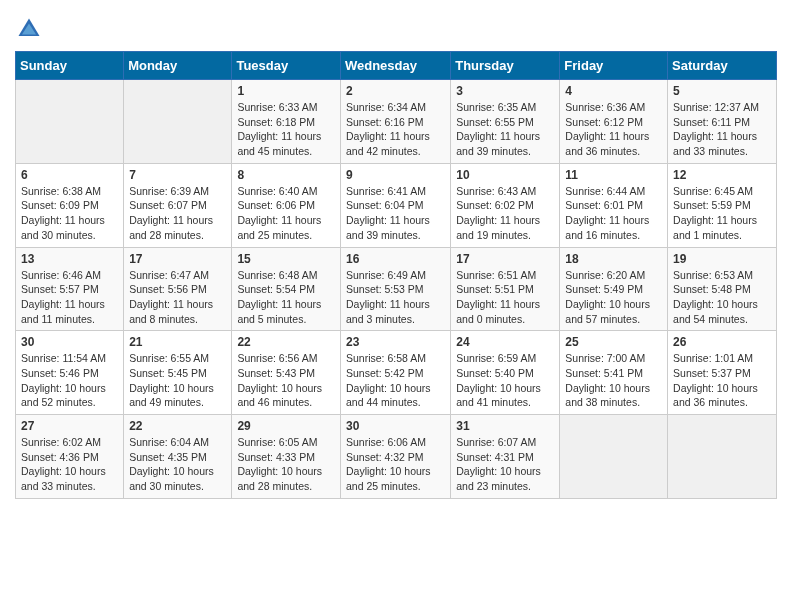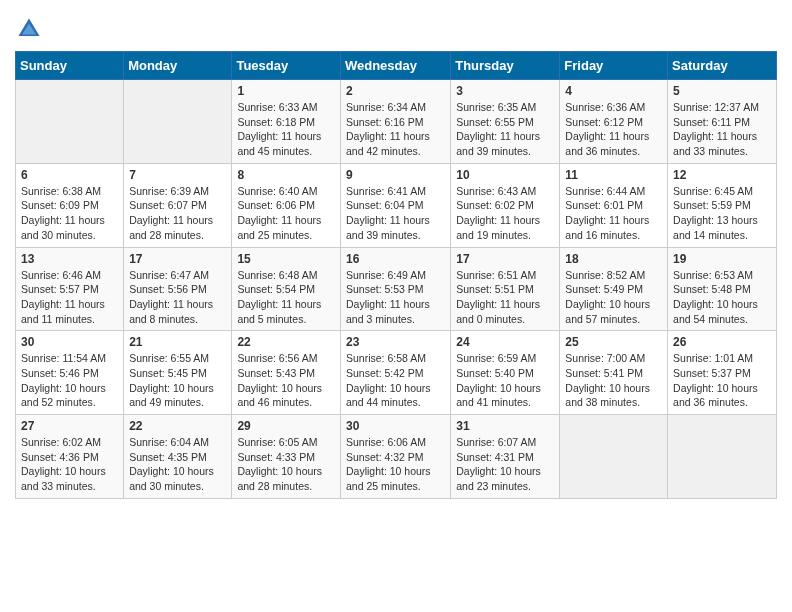--- a/index.html
+++ b/index.html
@@ -176,21 +176,21 @@
           <td>
             <span class="day-number">10</span>
             <div class="day-info"><span>Sunrise: 6:43 AM</span><br><span>Sunset: 6:02 PM</span><br><span>Daylight: 11 hours and 19 minutes.</span></div>
           </td>
           <td>
             <span class="day-number">11</span>
             <div class="day-info"><span>Sunrise: 6:44 AM</span><br><span>Sunset: 6:01 PM</span><br><span>Daylight: 11 hours and 16 minutes.</span></div>
           </td>
           <td>
             <span class="day-number">12</span>
-            <div class="day-info"><span>Sunrise: 6:45 AM</span><br><span>Sunset: 5:59 PM</span><br><span>Daylight: 13 hours and 14 minutes.</span></div>
+            <div class="day-info"><span>Sunrise: 6:45 AM</span><br><span>Sunset: 5:59 PM</span><br><span>Daylight: 11 hours and 1 minutes.</span></div>
           </td>
         </tr>
         <tr>
           <td>
             <span class="day-number">13</span>
             <div class="day-info"><span>Sunrise: 6:46 AM</span><br><span>Sunset: 5:57 PM</span><br><span>Daylight: 11 hours and 11 minutes.</span></div>
           </td>
           <td>
             <span class="day-number">17</span>
             <div class="day-info"><span>Sunrise: 6:47 AM</span><br><span>Sunset: 5:56 PM</span><br><span>Daylight: 11 hours and 8 minutes.</span></div>
@@ -202,21 +202,21 @@
           <td>
             <span class="day-number">16</span>
             <div class="day-info"><span>Sunrise: 6:49 AM</span><br><span>Sunset: 5:53 PM</span><br><span>Daylight: 11 hours and 3 minutes.</span></div>
           </td>
           <td>
             <span class="day-number">17</span>
             <div class="day-info"><span>Sunrise: 6:51 AM</span><br><span>Sunset: 5:51 PM</span><br><span>Daylight: 11 hours and 0 minutes.</span></div>
           </td>
           <td>
             <span class="day-number">18</span>
-            <div class="day-info"><span>Sunrise: 8:52 AM</span><br><span>Sunset: 5:49 PM</span><br><span>Daylight: 10 hours and 57 minutes.</span></div>
+            <div class="day-info"><span>Sunrise: 6:20 AM</span><br><span>Sunset: 5:49 PM</span><br><span>Daylight: 10 hours and 57 minutes.</span></div>
           </td>
           <td>
             <span class="day-number">19</span>
             <div class="day-info"><span>Sunrise: 6:53 AM</span><br><span>Sunset: 5:48 PM</span><br><span>Daylight: 10 hours and 54 minutes.</span></div>
           </td>
         </tr>
         <tr>
           <td>
             <span class="day-number">30</span>
             <div class="day-info"><span>Sunrise: 11:54 AM</span><br><span>Sunset: 5:46 PM</span><br><span>Daylight: 10 hours and 52 minutes.</span></div>

